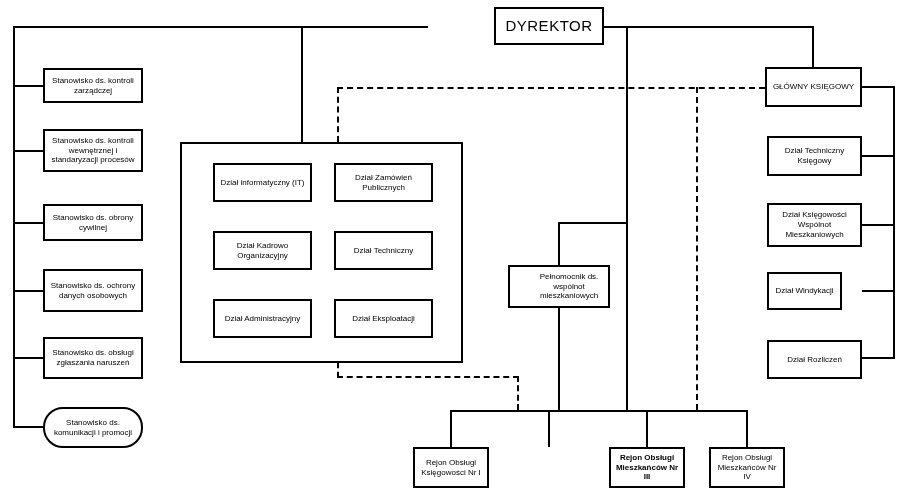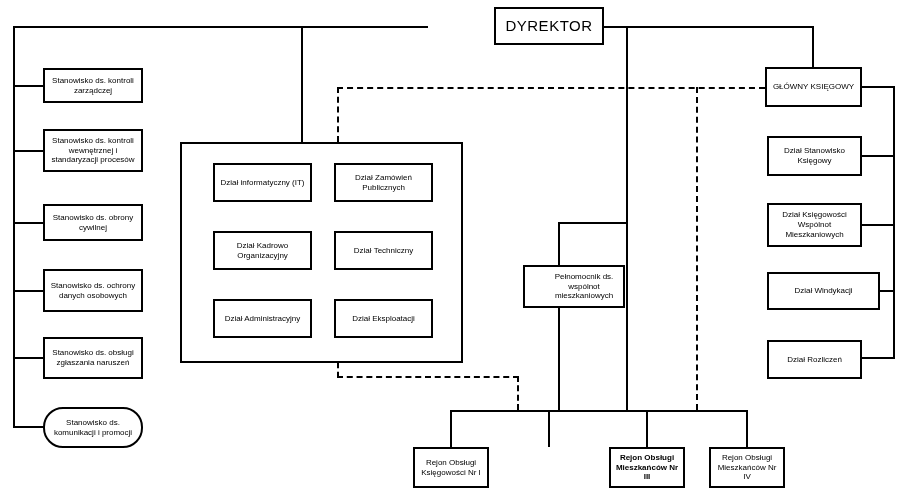--- a/index.html
+++ b/index.html
@@ -112,25 +112,25 @@
   <div class="box" style="left:43px;top:407px;width:100px;height:41px;border-radius:20px;">Stanowisko ds. komunikacji i promocji</div>
 
   <div class="container-box" style="left:180px;top:142px;width:283px;height:221px;"></div>
   <div class="box inner" style="left:213px;top:163px;width:99px;height:39px;">Dział informatyczny (IT)</div>
   <div class="box inner" style="left:334px;top:163px;width:99px;height:39px;">Dział Zamówień Publicznych</div>
   <div class="box inner" style="left:213px;top:231px;width:99px;height:39px;">Dział Kadrowo Organizacyjny</div>
   <div class="box inner" style="left:334px;top:231px;width:99px;height:39px;">Dział Techniczny</div>
   <div class="box inner" style="left:213px;top:299px;width:99px;height:39px;">Dział Administracyjny</div>
   <div class="box inner" style="left:334px;top:299px;width:99px;height:39px;">Dział Eksploatacji</div>
 
-  <div class="box" style="left:523px;top:265px;width:102px;height:43px;padding-left:24px;">Pełnomocnik ds. wspólnot mieszkaniowych</div>
+  <div class="box" style="left:508px;top:265px;width:102px;height:43px;padding-left:24px;">Pełnomocnik ds. wspólnot mieszkaniowych</div>
 
   <div class="box" style="left:765px;top:67px;width:97px;height:40px;">GŁÓWNY KSIĘGOWY</div>
-  <div class="box" style="left:767px;top:136px;width:95px;height:40px;">Dział Stanowisko Księgowy</div>
+  <div class="box" style="left:767px;top:136px;width:95px;height:40px;">Dział Techniczny Księgowy</div>
   <div class="box" style="left:767px;top:203px;width:95px;height:44px;">Dział Księgowości Wspólnot Mieszkaniowych</div>
-  <div class="box" style="left:767px;top:272px;width:113px;height:38px;">Dział Windykacji</div>
+  <div class="box" style="left:767px;top:272px;width:75px;height:38px;">Dział Windykacji</div>
   <div class="box" style="left:767px;top:340px;width:95px;height:39px;">Dział Rozliczeń</div>
 
   <div class="box" style="left:413px;top:447px;width:76px;height:41px;">Rejon Obsługi Księgowości Nr I</div>
   <div class="box" style="left:609px;top:447px;width:76px;height:41px;font-weight:bold;">Rejon Obsługi Mieszkańców Nr III</div>
   <div class="box" style="left:709px;top:447px;width:76px;height:41px;">Rejon Obsługi Mieszkańców Nr IV</div>
 
 </div>
 
 </body></html>

